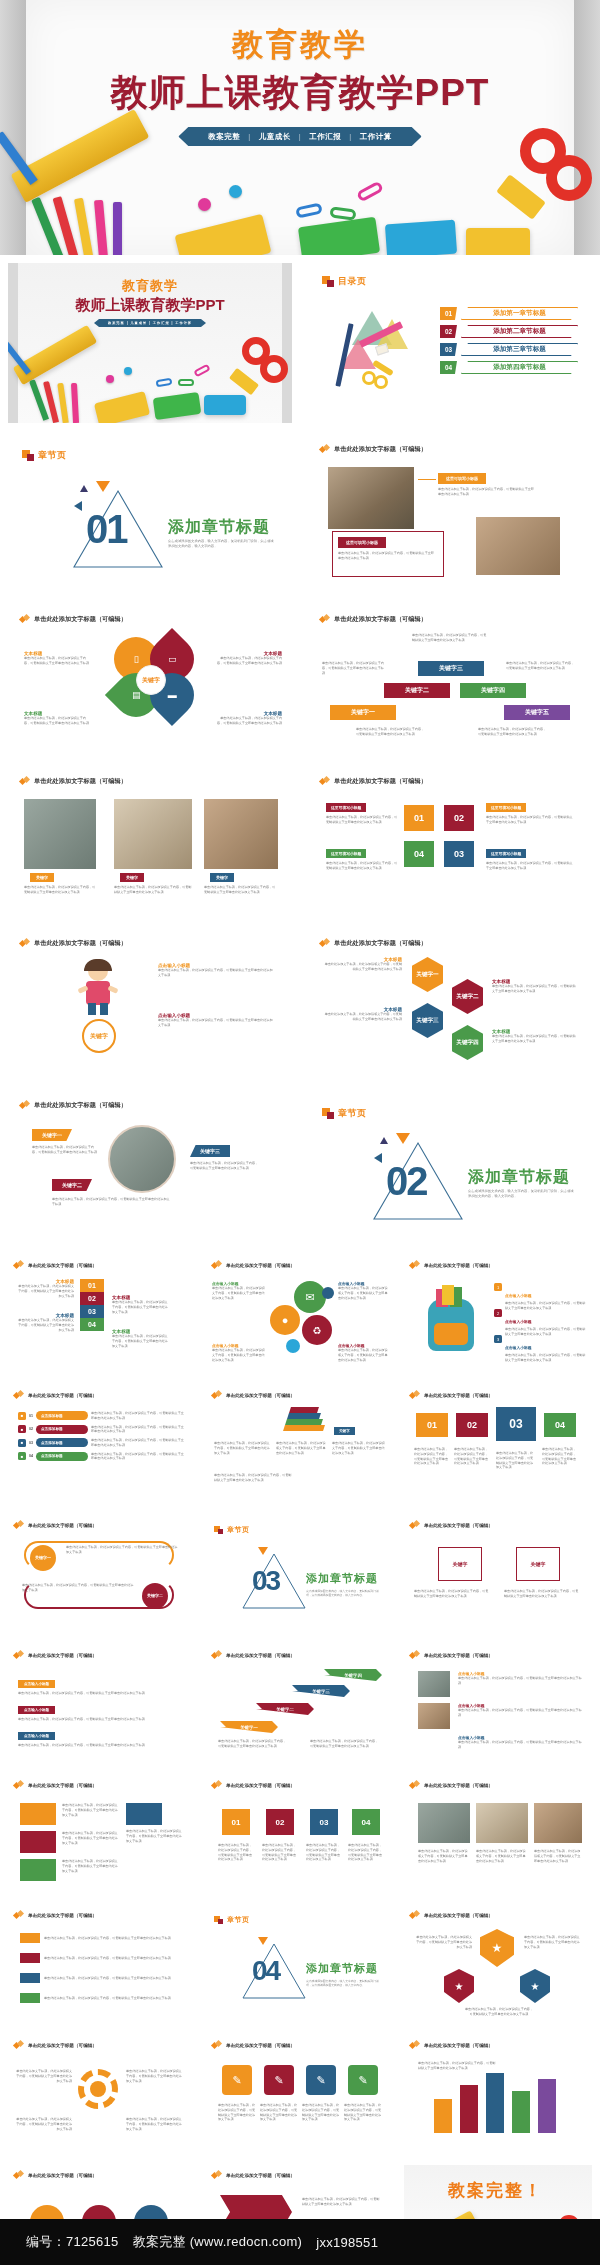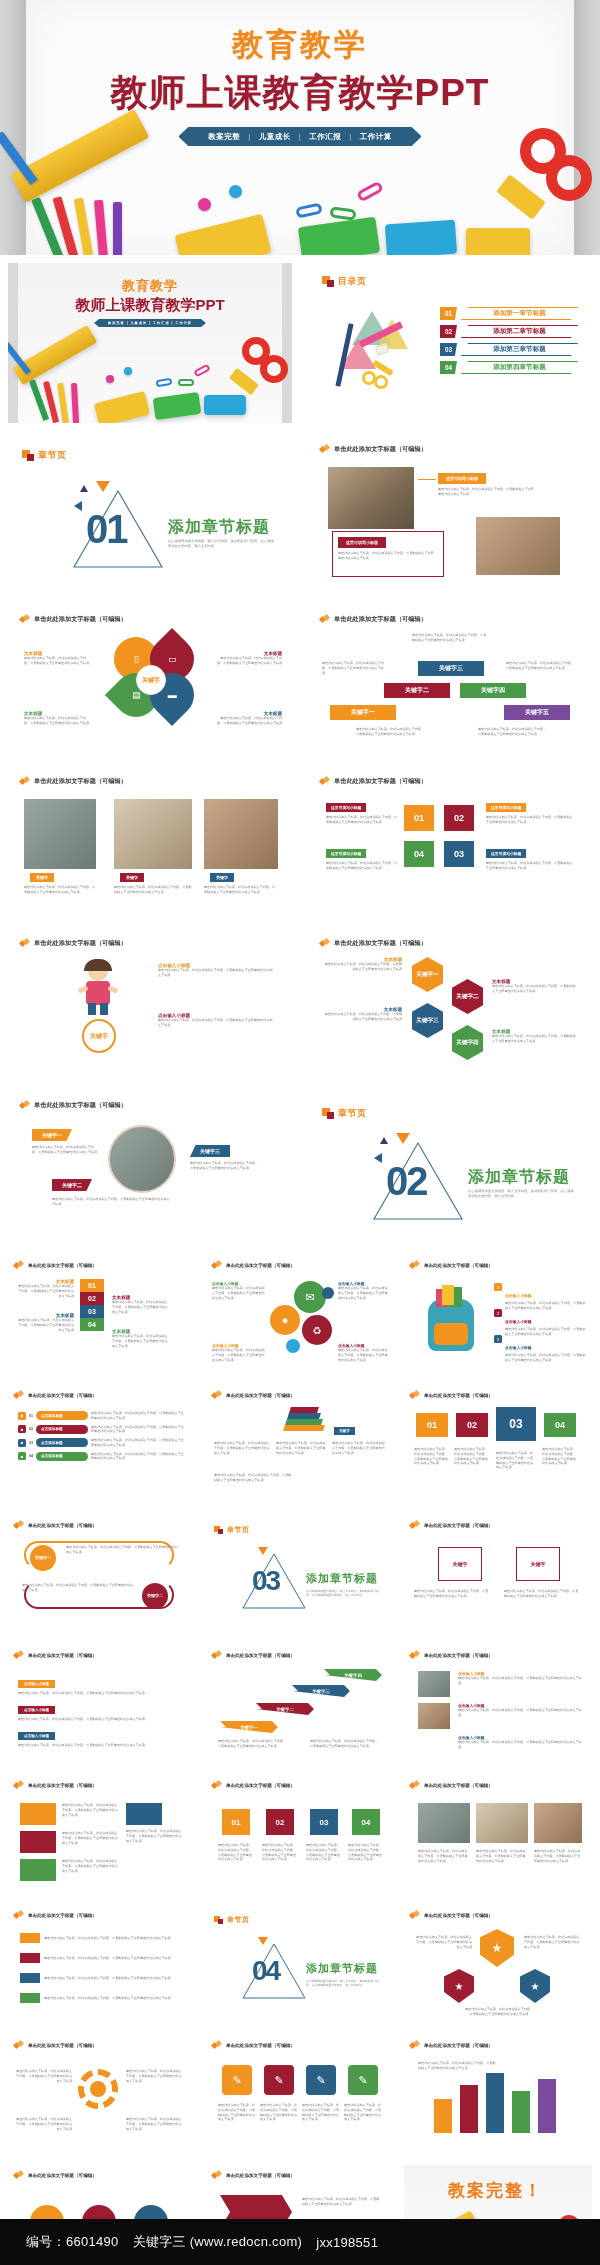--- a/index.html
+++ b/index.html
@@ -1039,16 +1039,16 @@
     <div class="sup clip" style="left:104px;top:76px;border-color:#e0399a;width:14px;height:6px;border-width:2px;transform:rotate(-20deg);"></div>
     <div class="sup scissor-ring" style="right:12px;top:50px;width:22px;height:22px;border-width:6px;"></div>
     <div class="sup scissor-ring" style="right:0px;top:64px;width:22px;height:22px;border-width:6px;"></div>
     <div class="sup marker" style="left:76px;top:94px;background:#3fb54a;width:40px;height:20px;transform:rotate(-10deg);"></div>
     <div class="sup marker" style="left:122px;top:94px;background:#2aa6d8;width:36px;height:18px;"></div>
   </div>
 
 </div>
 
 <div class="footer">
-  <span>编号：6601490</span>
-  <span>关键字三 (www.redocn.com)</span>
+  <span>编号：7125615</span>
+  <span>教案完整 (www.redocn.com)</span>
   <span>jxx198551</span>
 </div>
 
 </body></html>

